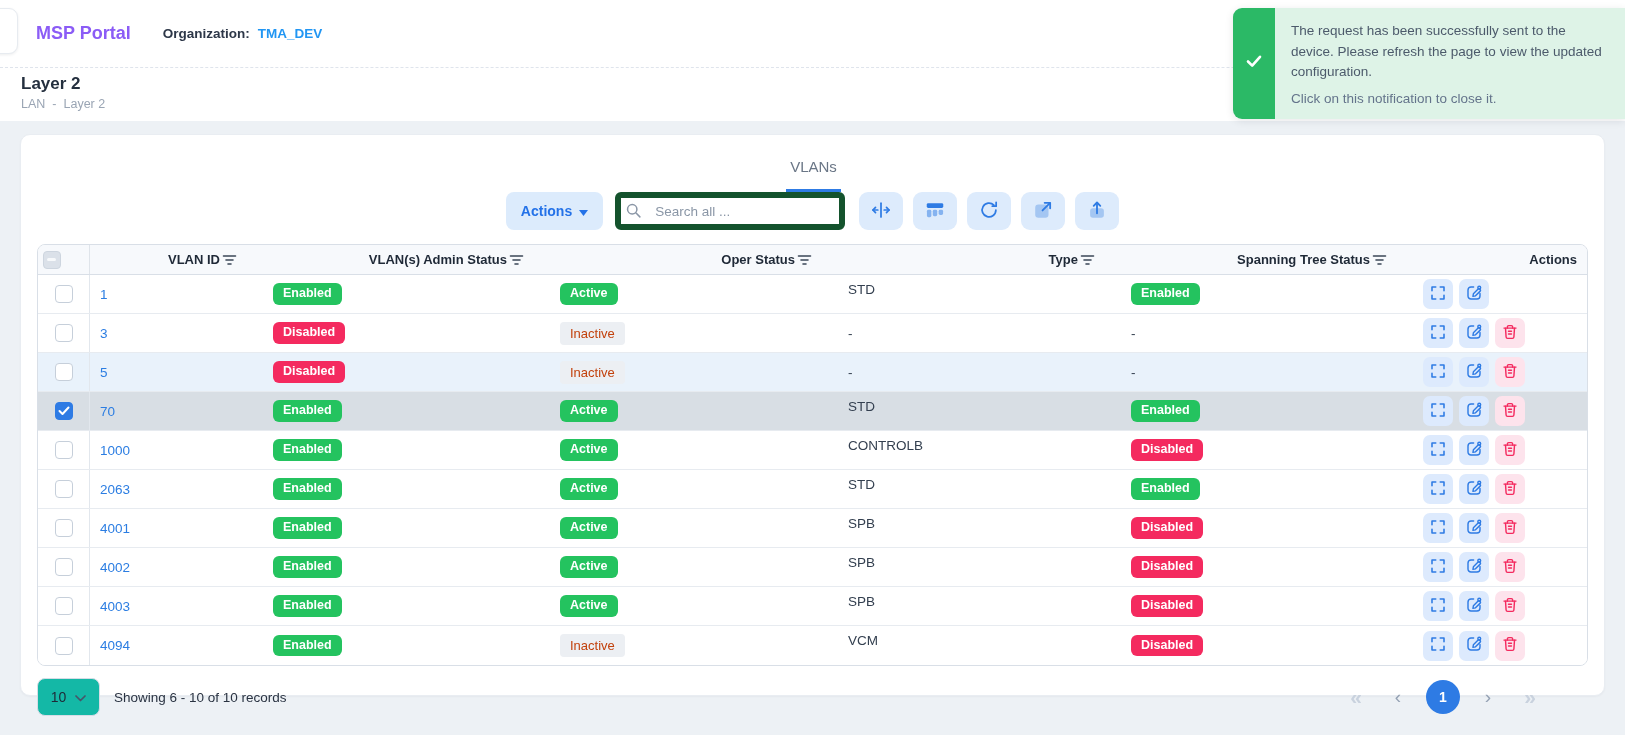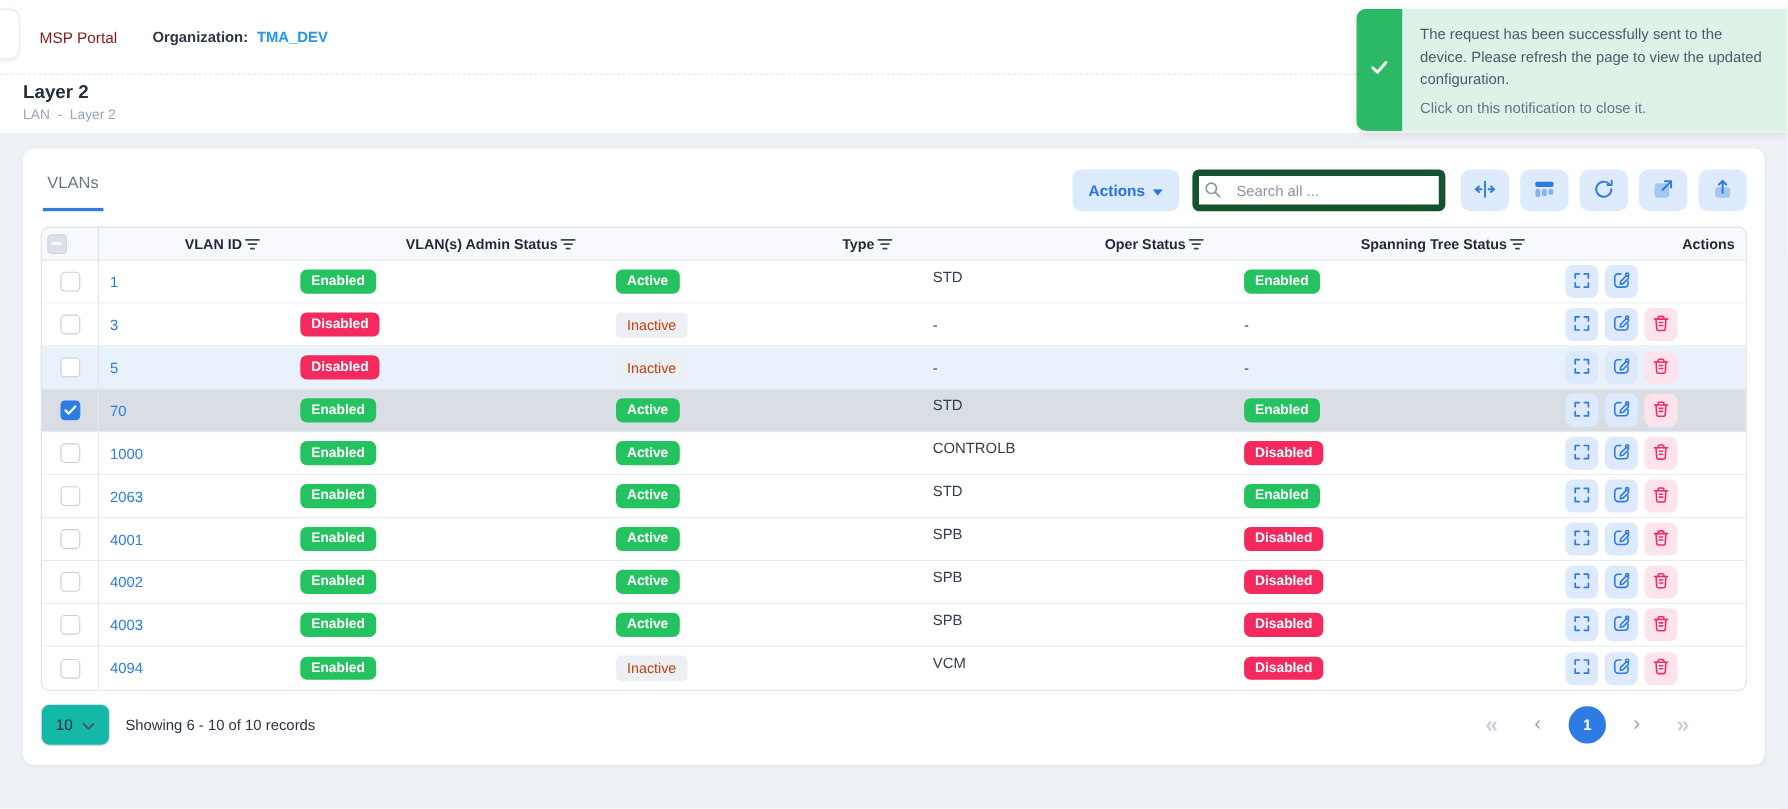--- a/index.html
+++ b/index.html
@@ -14,21 +14,21 @@
   
   .topbar{
     height:68px; background:#fff; border-bottom:1px dashed #dfe4ec;
     display:flex; align-items:center; padding-left:36px; position:relative;
   }
   .edge-widget{
     position:absolute; left:-10px; top:8px; width:28px; height:46px;
     background:#fff; border:1px solid #e7ebf0; border-radius:9px;
     box-shadow:0 1px 3px rgba(16,24,40,.08);
   }
-  .brand{ font-size:14px; font-weight:400; color:#7f1d1d; margin-right:32px;}
+  .brand{ font-size:18px; font-weight:700; color:#8b5cf6; margin-right:32px;}
   .org-label{ font-size:13.5px; font-weight:700; color:#2d3748; margin-right:8px;}
   .org-value{ font-size:13.5px; font-weight:700; color:#2196f3; text-decoration:none; cursor:pointer;}
 
   
   .title-wrap{ background:#fff; padding:6px 0 10px 21px; }
   .page-title{ font-size:17px; font-weight:700; color:#242f3e; margin-bottom:3px;}
   .breadcrumb{ font-size:12.5px; color:#9aa5b4; display:flex; gap:7px; align-items:center;}
 
   
   .toast{
@@ -40,21 +40,21 @@
   .toast-body{ background:#def3e7; padding:13px 18px 13px 16px; flex:1;}
   .toast-msg{ font-size:13.5px; line-height:1.52; color:#4c5a6b;}
   .toast-hint{ font-size:13.5px; color:#64748b; margin-top:8px;}
 
   
   .card{
     margin:13px 20px 0; background:#fff; border:1px solid #e9edf2; border-radius:10px;
     padding:14px 16px 16px; height:562px;
     box-shadow:0 1px 2px rgba(16,24,40,.04);
   }
-  .card-head{ display:flex; justify-content:space-between; align-items:flex-end; margin-bottom:14px;}
+  .card-head{ display:flex; justify-content:space-between; align-items:center; margin-bottom:14px;flex-direction:column;}
   .tab{ margin-left:2px; padding:9px 4px 14px; font-size:15px; color:#6a7686; border-bottom:3px solid #2e7be4; cursor:pointer;}
 
   .toolbar{ display:flex; gap:10px; align-items:center;}
   .actions-btn{
     height:38px; padding:0 15px; border:none; border-radius:8px; background:#dcebfc;
     color:#2472e8; font-family:inherit; font-size:14px; font-weight:700;
     display:flex; align-items:center; gap:7px; cursor:pointer; margin-right:2px;
   }
   .search-box{ position:relative; margin-right:4px;}
   .search-box svg{ position:absolute; left:10px; top:10px;}
@@ -246,29 +246,29 @@
       </div>
       <div class="th">
         <span>VLAN(s) Admin Status</span>
         <button class="filter-btn">
             <svg width="15" height="12" viewBox="0 0 15 12">
               <path d="M1.5 2h12M4 6h7M6 10h3" stroke="#3b4757" stroke-width="1.6" stroke-linecap="round"></path>
             </svg>
           </button>
       </div>
       <div class="th">
-        <span>Type</span>
+        <span>Oper Status</span>
         <button class="filter-btn">
             <svg width="15" height="12" viewBox="0 0 15 12">
               <path d="M1.5 2h12M4 6h7M6 10h3" stroke="#3b4757" stroke-width="1.6" stroke-linecap="round"></path>
             </svg>
           </button>
       </div>
       <div class="th">
-        <span>Oper Status</span>
+        <span>Type</span>
         <button class="filter-btn">
             <svg width="15" height="12" viewBox="0 0 15 12">
               <path d="M1.5 2h12M4 6h7M6 10h3" stroke="#3b4757" stroke-width="1.6" stroke-linecap="round"></path>
             </svg>
           </button>
       </div>
       <div class="th">
         <span>Spanning Tree Status</span>
         <button class="filter-btn">
             <svg width="15" height="12" viewBox="0 0 15 12">

